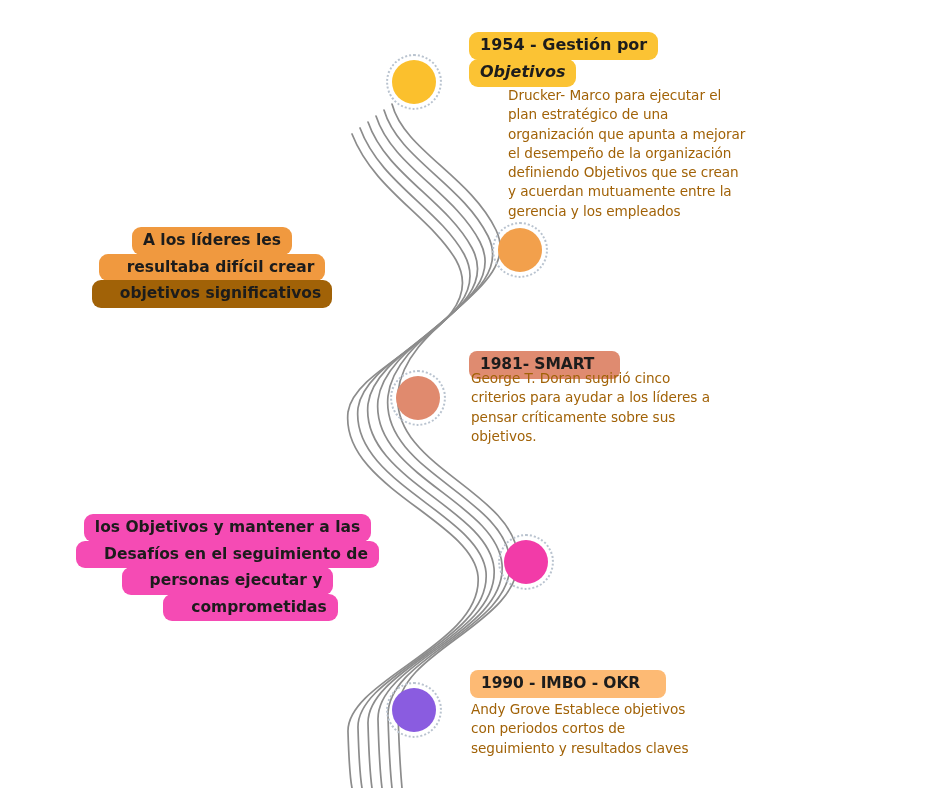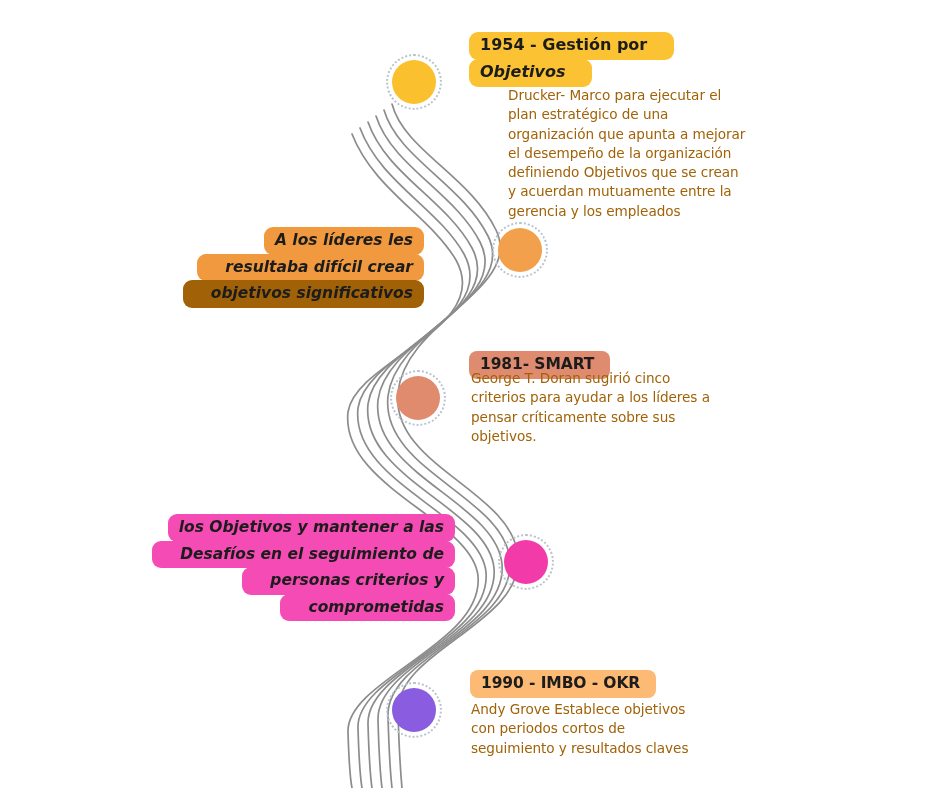--- a/index.html
+++ b/index.html
@@ -29,42 +29,42 @@
   }
 
   
   .pill{
     position:absolute;
     display:inline-block;
     font-size:15.5px;
     font-weight:bold;
     color:#1c1c1c;
     letter-spacing:-0.1px;
-    padding:4px 16px 5px 11px;
+    padding:4px 26px 5px 11px;
     border-radius:8px;
     white-space:nowrap;
     line-height:1.2;
   }
 
   
   .pill-multi{position:absolute;}
   .pill-multi .ln{
     display:table;
     font-size:16px;
     font-weight:bold;
     color:#1c1c1c;
-    padding:4px 27px 5px 11px;
+    padding:4px 11px 5px 11px;
     border-radius:9px;
     line-height:1.18;
     white-space:nowrap;
   }
   .pill-multi .ln + .ln{margin-top:-1px;font-style:italic;}
 
   
-  .stmt{position:absolute;display:flex;flex-direction:column;align-items:flex-end;font-style:italic;}
+  .stmt{position:absolute;display:flex;flex-direction:column;align-items:center;}
   .stmt .ln{
     font-size:15.5px;
     font-weight:bold;
     color:#1c1c1c;
     padding:4px 11px 5px 11px;
     border-radius:9px;
     line-height:1.2;
     white-space:nowrap;
   }
   .stmt .ln + .ln{margin-top:-1px;padding-left:28px;}
@@ -144,21 +144,21 @@
 objetivos.</div>
 
   <div class="node" style="left:498px;top:534px;">
     <div class="ring"></div>
     <div class="dot" style="background:#f23ba8;"></div>
   </div>
 
   <div class="stmt" style="left:0px;top:514px;width:455px;">
     <div class="ln" style="background:#f54bb4;">los Objetivos y mantener a las</div>
     <div class="ln" style="background:#f54bb4;">Desafíos en el seguimiento de</div>
-    <div class="ln" style="background:#f54bb4;">personas criterios y</div>
+    <div class="ln" style="background:#f54bb4;">personas ejecutar y</div>
     <div class="ln" style="background:#f54bb4;margin-left:46px;">comprometidas</div>
   </div>
 
   <div class="node" style="left:386px;top:682px;">
     <div class="ring"></div>
     <div class="dot" style="background:#8a5ce0;"></div>
   </div>
 
   <div class="pill" style="left:470px;top:670px;background:#fdba74;">1990 - IMBO - OKR</div>
 

